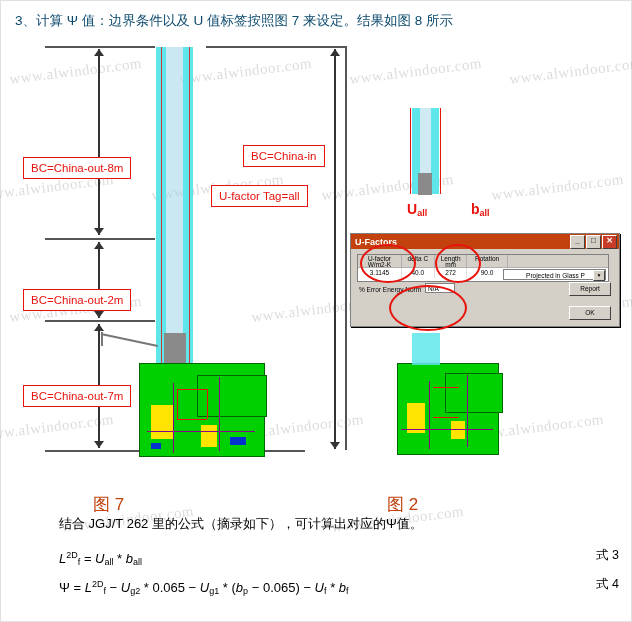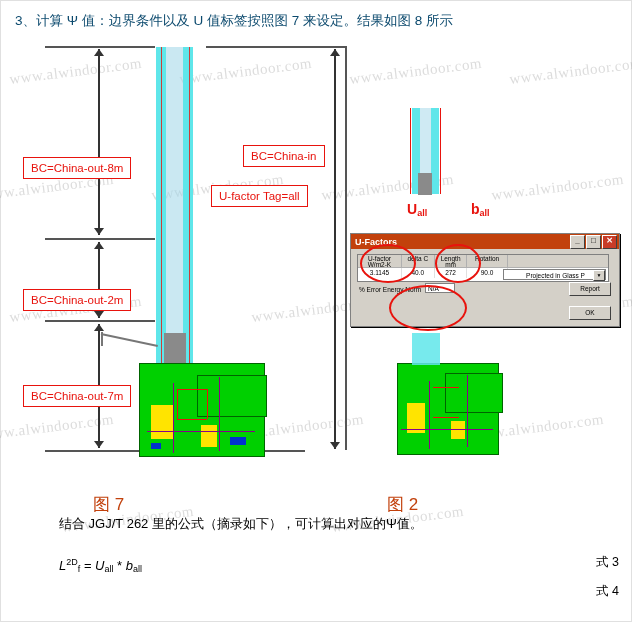--- a/index.html
+++ b/index.html
@@ -260,26 +260,29 @@
   <div class="ellipse" style="left:359px;top:243px;width:52px;height:35px;"></div>
   <div class="ellipse" style="left:434px;top:243px;width:42px;height:35px;"></div>
   <div class="ellipse" style="left:388px;top:284px;width:74px;height:42px;"></div>
 
   <div class="cap" style="left:92px;top:492px;">图 7</div>
   <div class="cap" style="left:386px;top:492px;">图 2</div>
 
   <div class="formula-wrap">
     <div class="f-line">结合 JGJ/T 262 里的公式（摘录如下），可计算出对应的Ψ值。</div>
 
-    <div class="f-line" style="margin-top:16px;">
+    <div class="f-line" style="margin-top:9px;">
       <span>
         <i>L</i><sup>2D</sup><sub>f</sub> = <i>U</i><sub>all</sub> * <i>b</i><sub>all</sub>
       </span>
       <span class="f-tag">式 3</span>
     </div>
 
     <div class="f-line">
+      <span>
+        Ψ = <i>L</i><sup>2D</sup><sub>f</sub> − <i>U</i><sub>g2</sub> * 0.065 − <i>U</i><sub>g1</sub> * (<i>b</i><sub>p</sub> − 0.065) − <i>U</i><sub>f</sub> * <i>b</i><sub>f</sub>
+      </span>
       <span class="f-tag">式 4</span>
     </div>
 
   </div>
 
 </div>
 
 </body></html>

